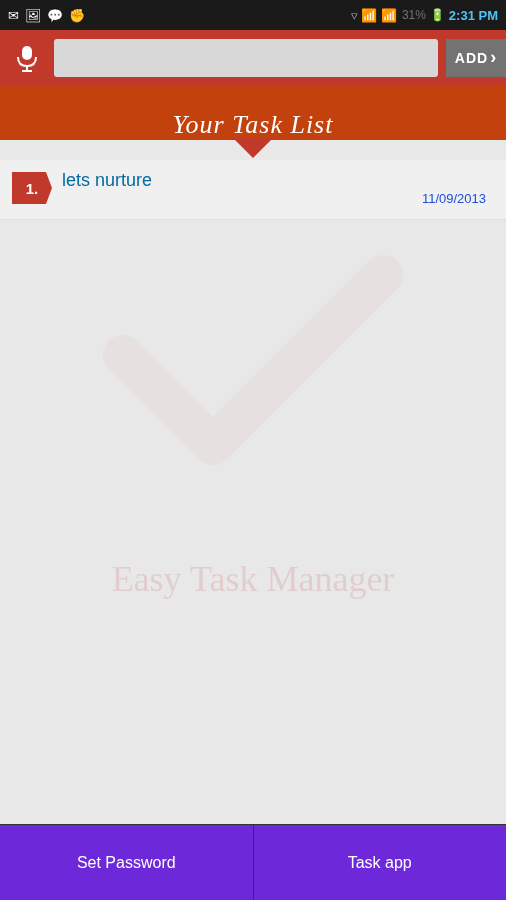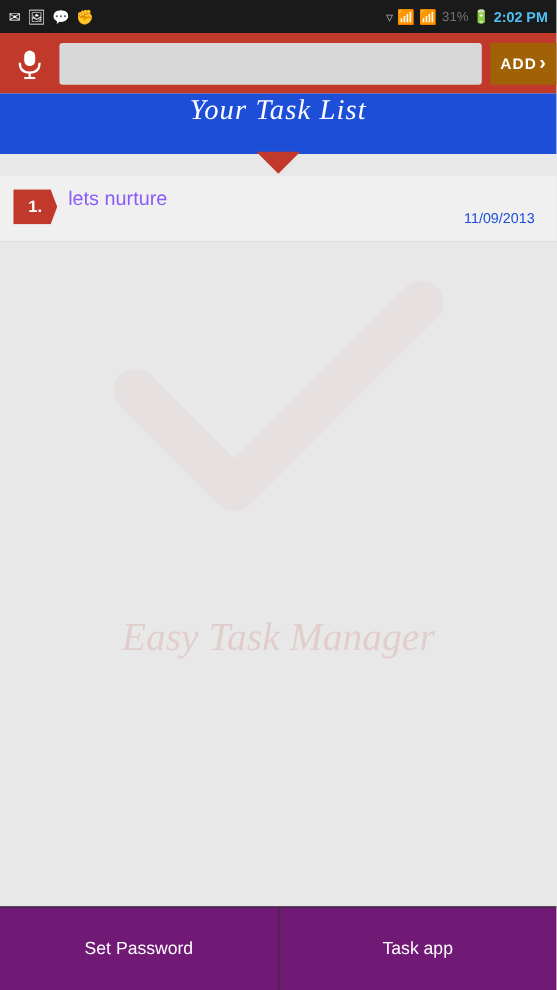--- a/index.html
+++ b/index.html
@@ -74,21 +74,21 @@
     .search-input-area {
       flex: 1;
       height: 38px;
       background: #d8d8d8;
       border-radius: 3px;
     }
 
     .add-btn {
       width: 60px;
       height: 38px;
-      background: #a16207;
+      background: #737373;
       border: none;
       color: white;
       font-size: 14px;
       font-weight: bold;
       display: flex;
       align-items: center;
       justify-content: center;
       cursor: pointer;
       letter-spacing: 1px;
       flex-shrink: 0;
@@ -101,23 +101,23 @@
     }
 
     .chevron-right {
       font-size: 18px;
     }
 
     
     .title-bar {
       width: 100%;
       height: 55px;
-      background: #1d4ed8;
-      display: flex;
-      align-items: flex-start;
+      background: #c2410c;
+      display: flex;
+      align-items: flex-end;
       justify-content: center;
       position: relative;
     }
 
     .title-bar::after {
       content: '';
       position: absolute;
       bottom: -18px;
       left: 50%;
       transform: translateX(-50%);
@@ -170,21 +170,21 @@
       font-weight: bold;
       font-size: 15px;
     }
 
     .task-text-area {
       flex: 1;
     }
 
     .task-title {
       font-size: 18px;
-      color: #8b5cf6;
+      color: #0369a1;
       font-weight: normal;
     }
 
     .task-date {
       font-size: 13px;
       color: #1d4ed8;
       text-align: right;
       padding-right: 8px;
     }
 
@@ -210,30 +210,29 @@
 
     .watermark-text {
       position: absolute;
       bottom: 60px;
       left: 0;
       right: 0;
       text-align: center;
       font-size: 36px;
       color: #c0392b;
       opacity: 0.15;
-      font-style: italic;
       font-family: Georgia, serif;
     }
 
     
     .bottom-menu {
       width: 100%;
       position: absolute;
       bottom: 0;
-      background: #701a75;
+      background: #6d28d9;
     }
 
     .menu-row {
       display: flex;
       border-top: 1px solid #333;
     }
 
     .menu-item {
       flex: 1;
       height: 75px;
@@ -266,21 +265,21 @@
     <span style="font-size:13px;">🖼</span>
     <span style="font-size:13px;">💬</span>
     <span style="font-size:13px;">✊</span>
   </div>
   <div class="status-right">
     <span style="font-size:13px; color:#aaa;">▿</span>
     <span style="font-size:13px;">📶</span>
     <span style="font-size:13px; color:#e74c3c;">📶</span>
     <span style="color:#737373;">31%</span>
     <span>🔋</span>
-    <span class="time-text">2:02 PM</span>
+    <span class="time-text">2:31 PM</span>
   </div>
 </div>
 
 <div class="search-bar">
   <div class="mic-icon-wrap">
     <svg class="mic-svg" viewBox="0 0 28 28" fill="white">
       <rect x="9" y="2" width="10" height="14" rx="5" fill="white"></rect>
       <path d="M5 13 Q5 22 14 22 Q23 22 23 13" stroke="white" stroke-width="2" fill="none"></path>
       <line x1="14" y1="22" x2="14" y2="27" stroke="white" stroke-width="2"></line>
       <line x1="9" y1="27" x2="19" y2="27" stroke="white" stroke-width="2"></line>

